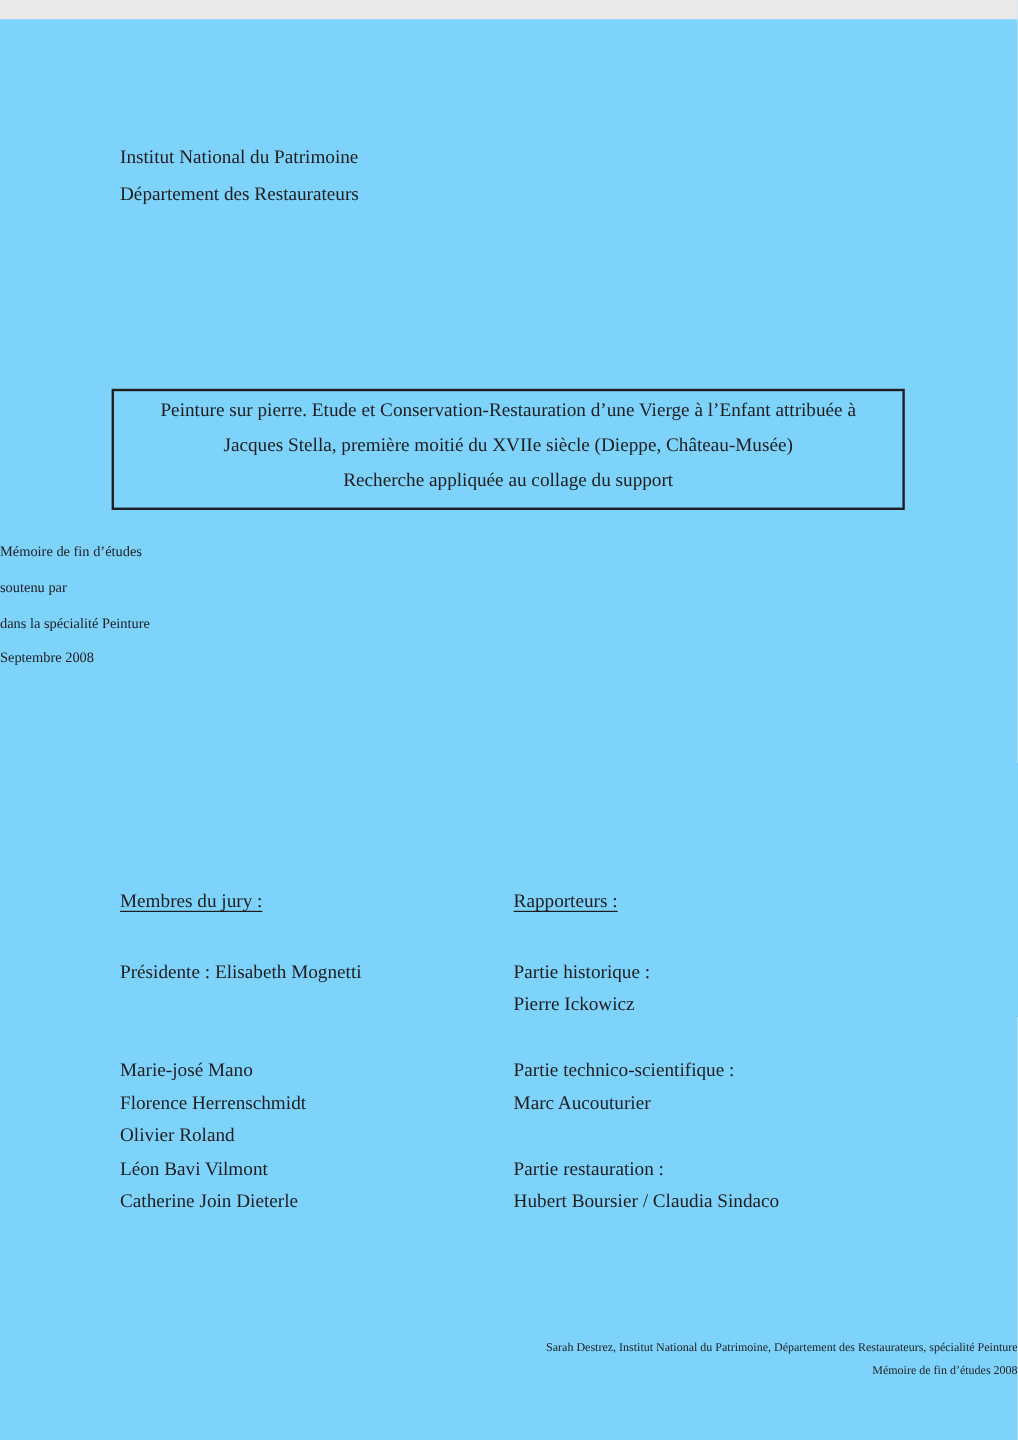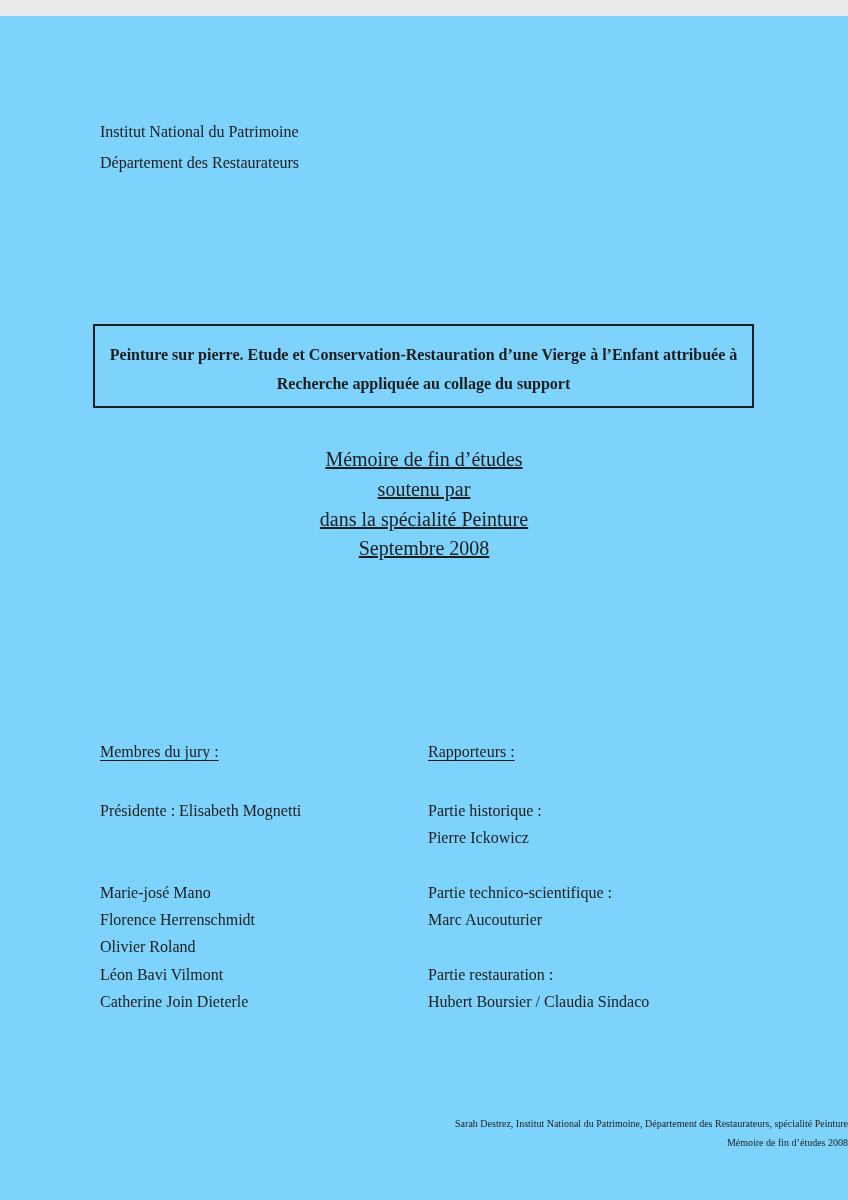--- a/index.html
+++ b/index.html
@@ -23,35 +23,33 @@
     top: 100px;
     font-size: 16px;
     line-height: 31px;
   }
   .title-box {
     position: absolute;
     left: 93px;
     top: 308px;
     width: 637px;
     border: 2px solid #1f1f1f;
-    padding: 14px 10px 8px 10px;
+    padding: 2px 10px 8px 10px;
     text-align: center;
     font-size: 16px;
     line-height: 29px;
-    font-weight: bold;
   }
   .center-block {
     position: absolute;
     left: 0;
     top: 429px;
     width: 848px;
-    text-align: center;
-    font-size: 20px;
+    text-align: left;
+    font-size: 12px;
     line-height: 29.8px;
-    text-decoration: underline;
   }
   .center-block .author {
     font-weight: bold;
   }
   .jury-section {
     position: absolute;
     left: 100px;
     top: 722px;
     width: 660px;
     font-size: 16px;
@@ -88,20 +86,21 @@
 
 <div class="page">
 
   <div class="institution-header">
     <div>Institut National du Patrimoine</div>
     <div>Département des Restaurateurs</div>
   </div>
 
   <div class="title-box">
     <div>Peinture sur pierre. Etude et Conservation-Restauration d’une Vierge à l’Enfant attribuée à</div>
+    <div>Jacques Stella, première moitié du XVIIe siècle (Dieppe, Château-Musée)</div>
     <div>Recherche appliquée au collage du support</div>
   </div>
 
   <div class="center-block">
     <div>Mémoire de fin d’études</div>
     <div>soutenu par</div>
     <div>dans la spécialité Peinture</div>
     <div>Septembre 2008</div>
   </div>
 

